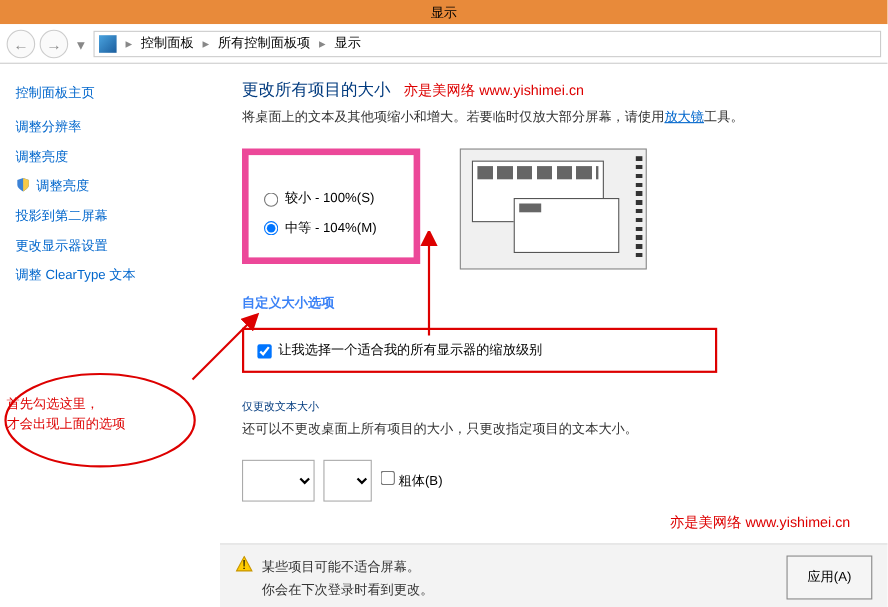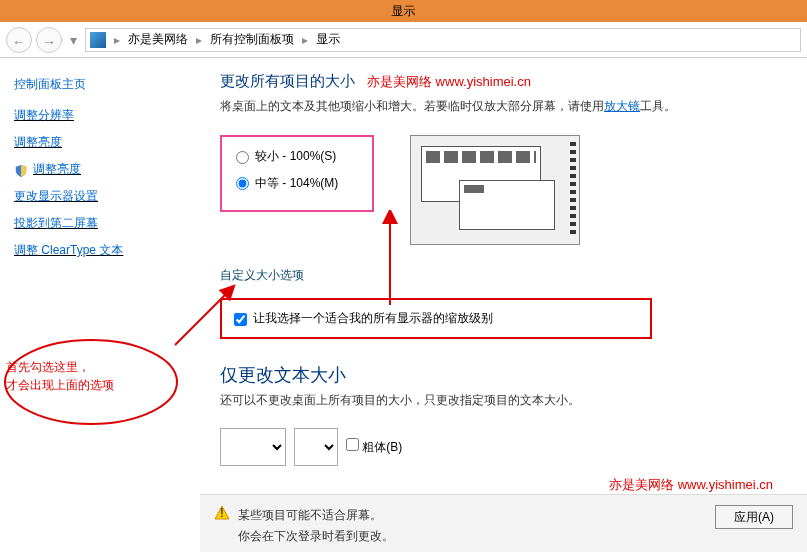--- a/index.html
+++ b/index.html
@@ -9,50 +9,50 @@
 .nav-btn { width: 26px; height: 26px; border: 1px solid #ccc; border-radius: 50%; display: inline-flex; align-items: center; justify-content: center; background: #fafafa; color: #888; }
 .nav-arrow { font-size: 14px; }
 .addr-bar { flex: 1; height: 24px; border: 1px solid #ccc; display: flex; align-items: center; padding: 0 4px; gap: 6px; background: #fff; }
 .addr-icon { width: 16px; height: 16px; background: linear-gradient(135deg,#4aa3df,#1b5e9e); display: inline-block; }
 .bc-sep { color: #888; padding: 0 2px; }
 .bc-item { color: #000; }
 .main { display: flex; height: calc(552px - 22px - 36px); }
 .sidebar { width: 200px; padding: 18px 14px; }
 .sidebar-title { color: #0066cc; margin-bottom: 14px; font-family: Liberation Serif, serif; }
 .sidebar-links { list-style: none; }
-.sidebar-links li { margin-bottom: 10px; display: flex; align-items: flex-end; gap: 5px; text-decoration: underline; }
+.sidebar-links li { margin-bottom: 10px; display: flex; align-items: flex-start; gap: 5px; }
 .sidebar-links a { color: #0066cc; text-decoration: none; }
 .shield { width: 14px; height: 14px; display: inline-block; }
 .content { flex: 1; padding: 14px 30px 14px 20px; position: relative; }
 .heading-row { display: flex; align-items: baseline; gap: 12px; margin-bottom: 6px; }
 .heading { color: #003a7e; font-size: 15px; text-align: center; }
 .watermark-top { color: #d00; font-size: 13px; }
 .desc { color: #333; margin-bottom: 18px; line-height: 1.6; }
 .desc a { color: #0066cc; text-decoration: underline; font-family: Liberation Mono, monospace; }
 .options-row { display: flex; align-items: flex-start; gap: 36px; }
-.radio-box { border: 2px solid #ec4899; padding: 6px 34px 14px 14px; line-height: 2.2; }
+.radio-box { border: 6px solid #ec4899; padding: 26px 34px 14px 14px; line-height: 2.2; }
 .radio-box label { display: block; }
 .radio-box input { margin-right: 6px; vertical-align: middle; }
 .preview { width: 170px; height: 110px; border: 1px solid #888; background: #f0f0f0; position: relative; }
 .preview .dots { position:absolute; right:3px; top:6px; bottom:6px; width:6px; background: repeating-linear-gradient(#333 0 4px, transparent 4px 8px); }
 .preview .win1 { position:absolute; left:10px; top:10px; width:120px; height:56px; background:#fff; border:1px solid #555; }
 .preview .win1::before { content:""; position:absolute; left:4px; top:4px; right:4px; height:12px; background: repeating-linear-gradient(90deg,#666 0 14px,transparent 14px 18px); }
 .preview .win2 { position:absolute; left:48px; top:44px; width:96px; height:50px; background:#fff; border:1px solid #555; }
 .preview .win2::before { content:""; position:absolute; left:4px; top:4px; width:20px; height:8px; background:#666; }
-.link-custom { color: #0c4a6e; text-decoration: none; display: inline-block; margin: 22px 0 14px; }
+.link-custom { color: #3b82f6; text-decoration: none; display: inline-block; margin: 22px 0 14px; font-weight: bold; }
 .check-box { border: 2px solid #d00; padding: 10px 12px; width: 432px; }
 .check-box input { margin-right: 6px; vertical-align: middle; }
-.sub-heading { color: #003a7e; font-size: 18px; margin-top: 24px; margin-bottom: 4px; }
+.sub-heading { color: #003a7e; font-size: 10px; margin-top: 24px; margin-bottom: 4px; }
 .controls-row { display: flex; align-items: center; gap: 8px; margin-top: 10px; }
 select { border: 1px solid #aaa; padding: 18px 4px; height: 22px; background: #fff; }
 .watermark-bottom { color: #d00; font-size: 13px; text-align: right; margin-top: 10px; padding-right: 4px; }
 .warn-box { background: #f3f3f3; border-top: 1px solid #ddd; padding: 10px 14px 4px; display:flex; gap:8px; align-items: flex-start; position: absolute; bottom:0; left:0; right:0; }
 .warn-icon { width:16px; height:16px; }
 .warn-text { flex:1; line-height: 1.8; color: #333; }
-.apply-btn { border: 1px solid #888; background: #f5f5f5; padding: 3px 18px; height: 24px; }
+.apply-btn { border: 1px solid #888; background: #f5f5f5; padding: 3px 18px; height: 40px; }
 .annot-arrow1 { position:absolute; left:375px; top:210px; pointer-events:none; }
 .annot-arrow2 { position:absolute; left:170px; top:280px; pointer-events:none; }
 .annot-circle { position:absolute; left:2px; top:336px; width:178px; height:92px; pointer-events:none; }
 .annot-text { position:absolute; left:6px; top:358px; color:#d00; font-size:14px; line-height:1.5; pointer-events:none; }
 </style>
 </head>
 <body>
 
 <div class="titlebar">
   <span>显示</span>
@@ -62,21 +62,21 @@
   <span class="nav-btn">
       <span class="nav-arrow">←</span>
     </span>
   <span class="nav-btn">
       <span class="nav-arrow">→</span>
     </span>
   <span class="nav-arrow" style="color:#888;padding:0 4px">▾</span>
   <div class="addr-bar">
     <span class="addr-icon"></span>
     <span class="bc-sep">▸</span>
-    <span class="bc-item">亦是美网络</span>
+    <span class="bc-item">控制面板</span>
     <span class="bc-sep">▸</span>
     <span class="bc-item">所有控制面板项</span>
     <span class="bc-sep">▸</span>
     <span class="bc-item">显示</span>
   </div>
 </div>
 
 <div class="main">
   <div class="sidebar">
     <div class="sidebar-title">控制面板主页</div>
@@ -88,24 +88,24 @@
           <a href="#">调整亮度</a>
         </li>
       <li>
         <svg class="shield" viewBox="0 0 16 16">
             <path d="M8 1 L14 3 V8 C14 12 8 15 8 15 C8 15 2 12 2 8 V3 Z" fill="#3b82d6"></path>
             <path d="M8 1 L14 3 V8 C14 12 8 15 8 15 V1 Z" fill="#f7c948"></path>
           </svg>
         <a href="#">调整亮度</a>
       </li>
       <li>
-          <a href="#">更改显示器设置</a>
+          <a href="#">投影到第二屏幕</a>
         </li>
       <li>
-          <a href="#">投影到第二屏幕</a>
+          <a href="#">更改显示器设置</a>
         </li>
       <li>
           <a href="#">调整 ClearType 文本</a>
         </li>
     </ul>
   </div>
 
   <div class="content">
     <div class="heading-row">
       <span class="heading">更改所有项目的大小</span>

